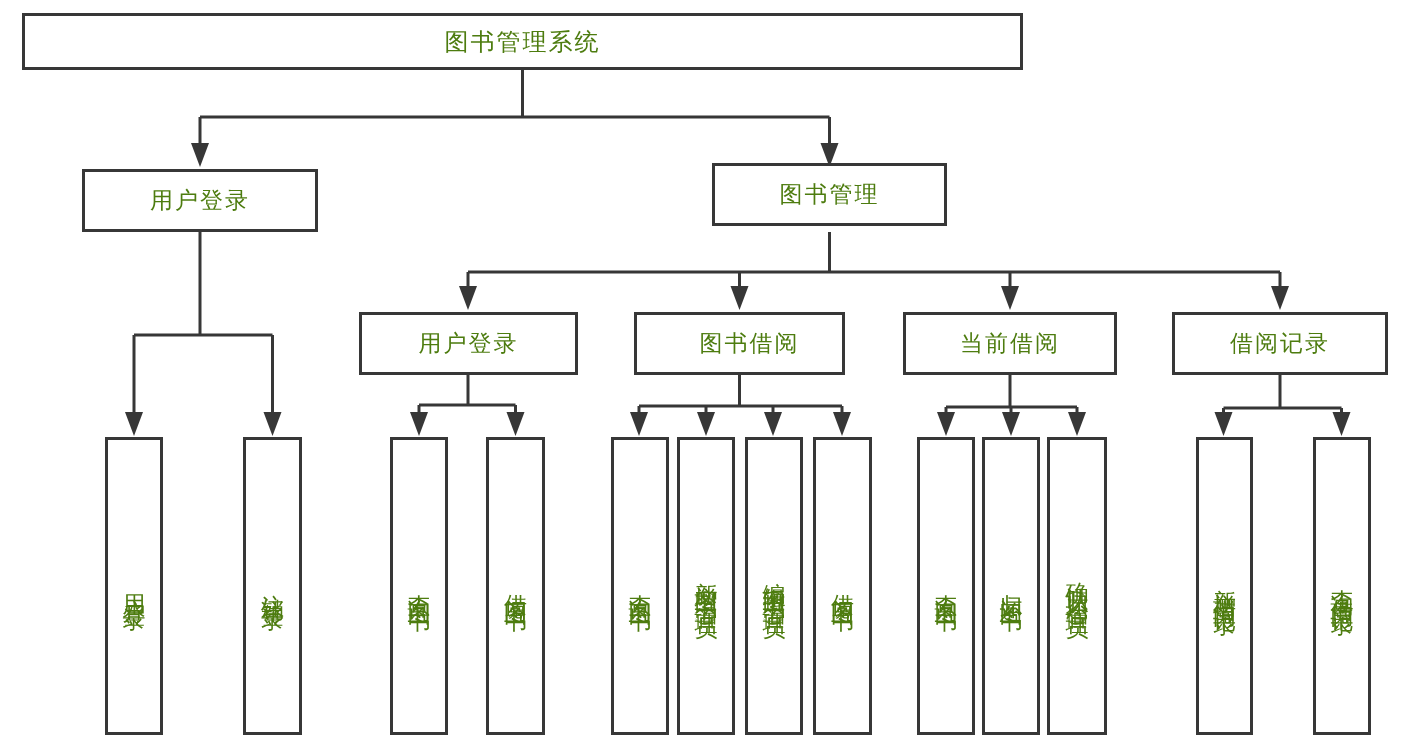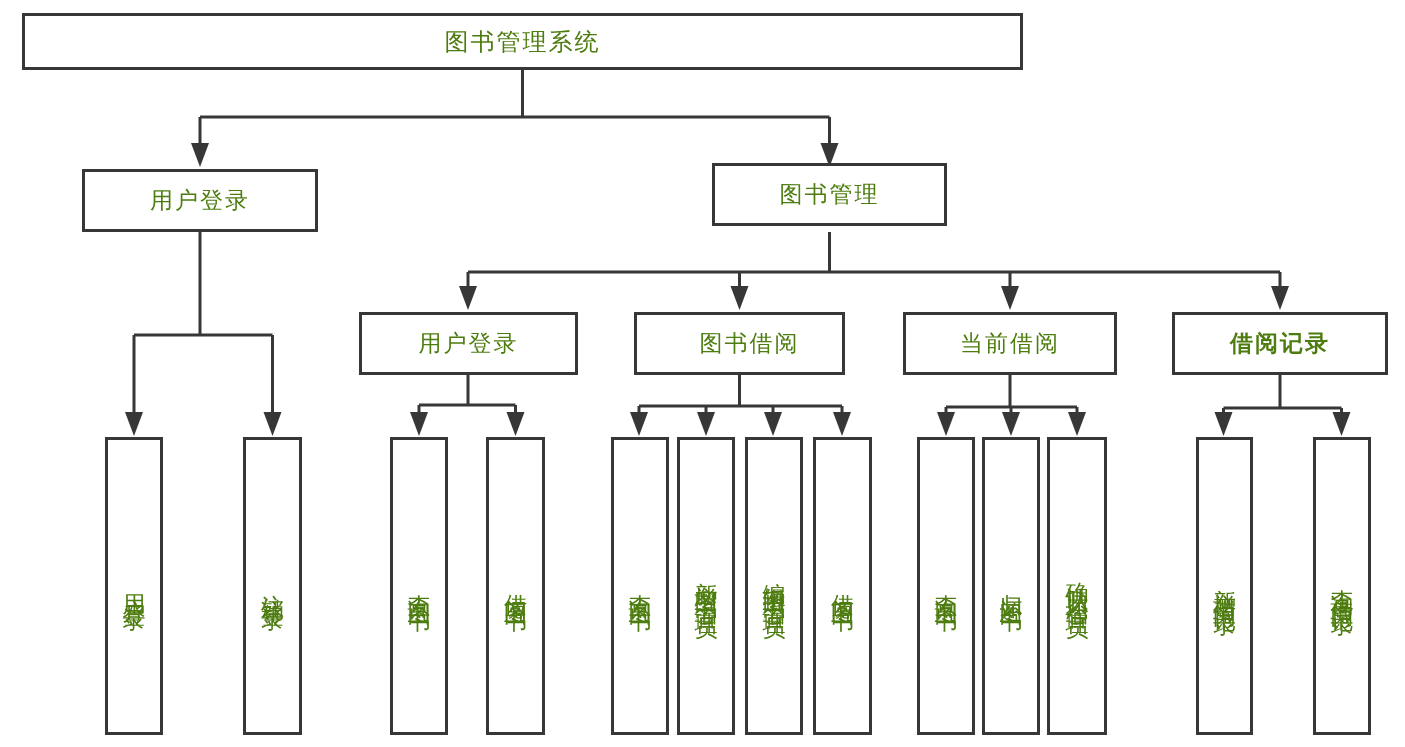--- a/index.html
+++ b/index.html
@@ -112,21 +112,21 @@
 
   <div class="node" style="left:359px; top:312px; width:219px; height:63px;">
     <span class="lbl">用户登录</span>
   </div>
   <div class="node" style="left:634px; top:312px; width:211px; height:63px;padding-left:20px;">
     <span class="lbl">图书借阅</span>
   </div>
   <div class="node" style="left:903px; top:312px; width:214px; height:63px;">
     <span class="lbl">当前借阅</span>
   </div>
-  <div class="node" style="left:1172px; top:312px; width:216px; height:63px;font-weight:bold;">
+  <div class="node" style="left:1172px; top:312px; width:216px; height:63px;">
     <span class="lbl">借阅记录</span>
   </div>
 
   <div class="node leaf" style="left:105px; top:437px; width:58px; height:298px;">
     <span class="lbl">用户登录</span>
   </div>
   <div class="node leaf" style="left:243px; top:437px; width:59px; height:298px;">
     <span class="lbl">注销登录</span>
   </div>
   <div class="node leaf" style="left:390px; top:437px; width:58px; height:298px;">

